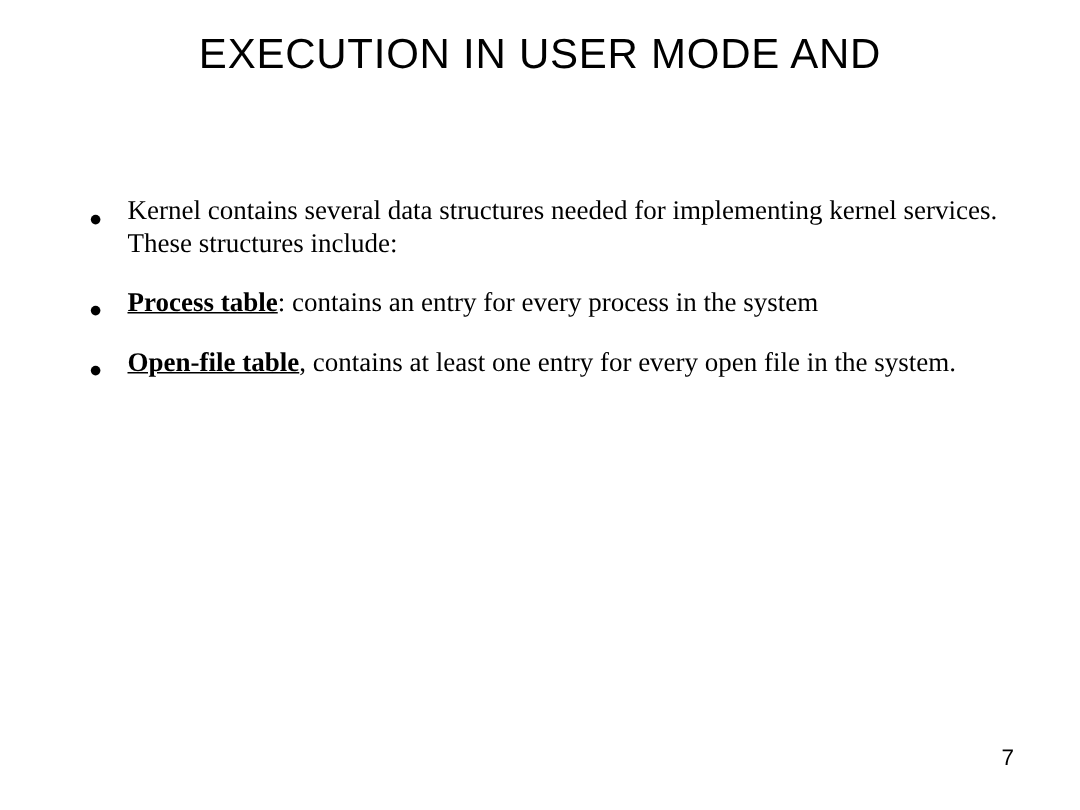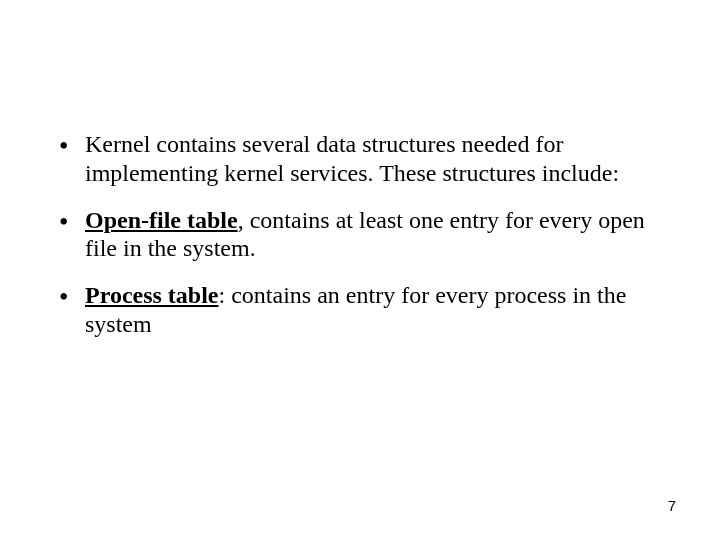--- a/index.html
+++ b/index.html
@@ -26,21 +26,21 @@
     font-family: Arial, Helvetica, sans-serif;
     font-size: 28px;
     line-height: 1.25;
     letter-spacing: 0.5px;
   }
   .body {
     position: absolute;
     top: 130px;
     left: 55px;
     width: 610px;
-    font-size: 24px;
+    font-size: 18px;
     line-height: 1.2;
   }
   ul.bullets {
     list-style: none;
     margin: 0;
     padding: 0;
   }
   ul.bullets > li {
     position: relative;
     padding-left: 30px;
@@ -61,32 +61,32 @@
     font-family: Arial, Helvetica, sans-serif;
     font-size: 15px;
   }
 </style>
 </head>
 <body>
 
 <div class="slide">
 
   <div class="title">
-    <br>
+    <span>EXECUTION IN USER MODE AND</span><br>
   </div>
 
   <div class="body">
     <ul class="bullets">
       <li>
         <span>Kernel contains several data structures needed for implementing kernel services. These structures include:</span>
       </li>
       <li>
-        <b><u><span>Open-file table</span></u></b><span>, </span><span>contains at least one entry for every open file in the system.</span>
+        <b><u><span>Process table</span></u></b><span>: </span><span>contains an entry for every process in the system</span>
       </li>
       <li>
-        <b><u><span>Process table</span></u></b><span>: </span><span>contains an entry for every process in the system</span>
+        <b><u><span>Open-file table</span></u></b><span>, </span><span>contains at least one entry for every open file in the system.</span>
       </li>
     </ul>
   </div>
 
   <div class="page-number">7</div>
 
 </div>
 
 </body></html>

